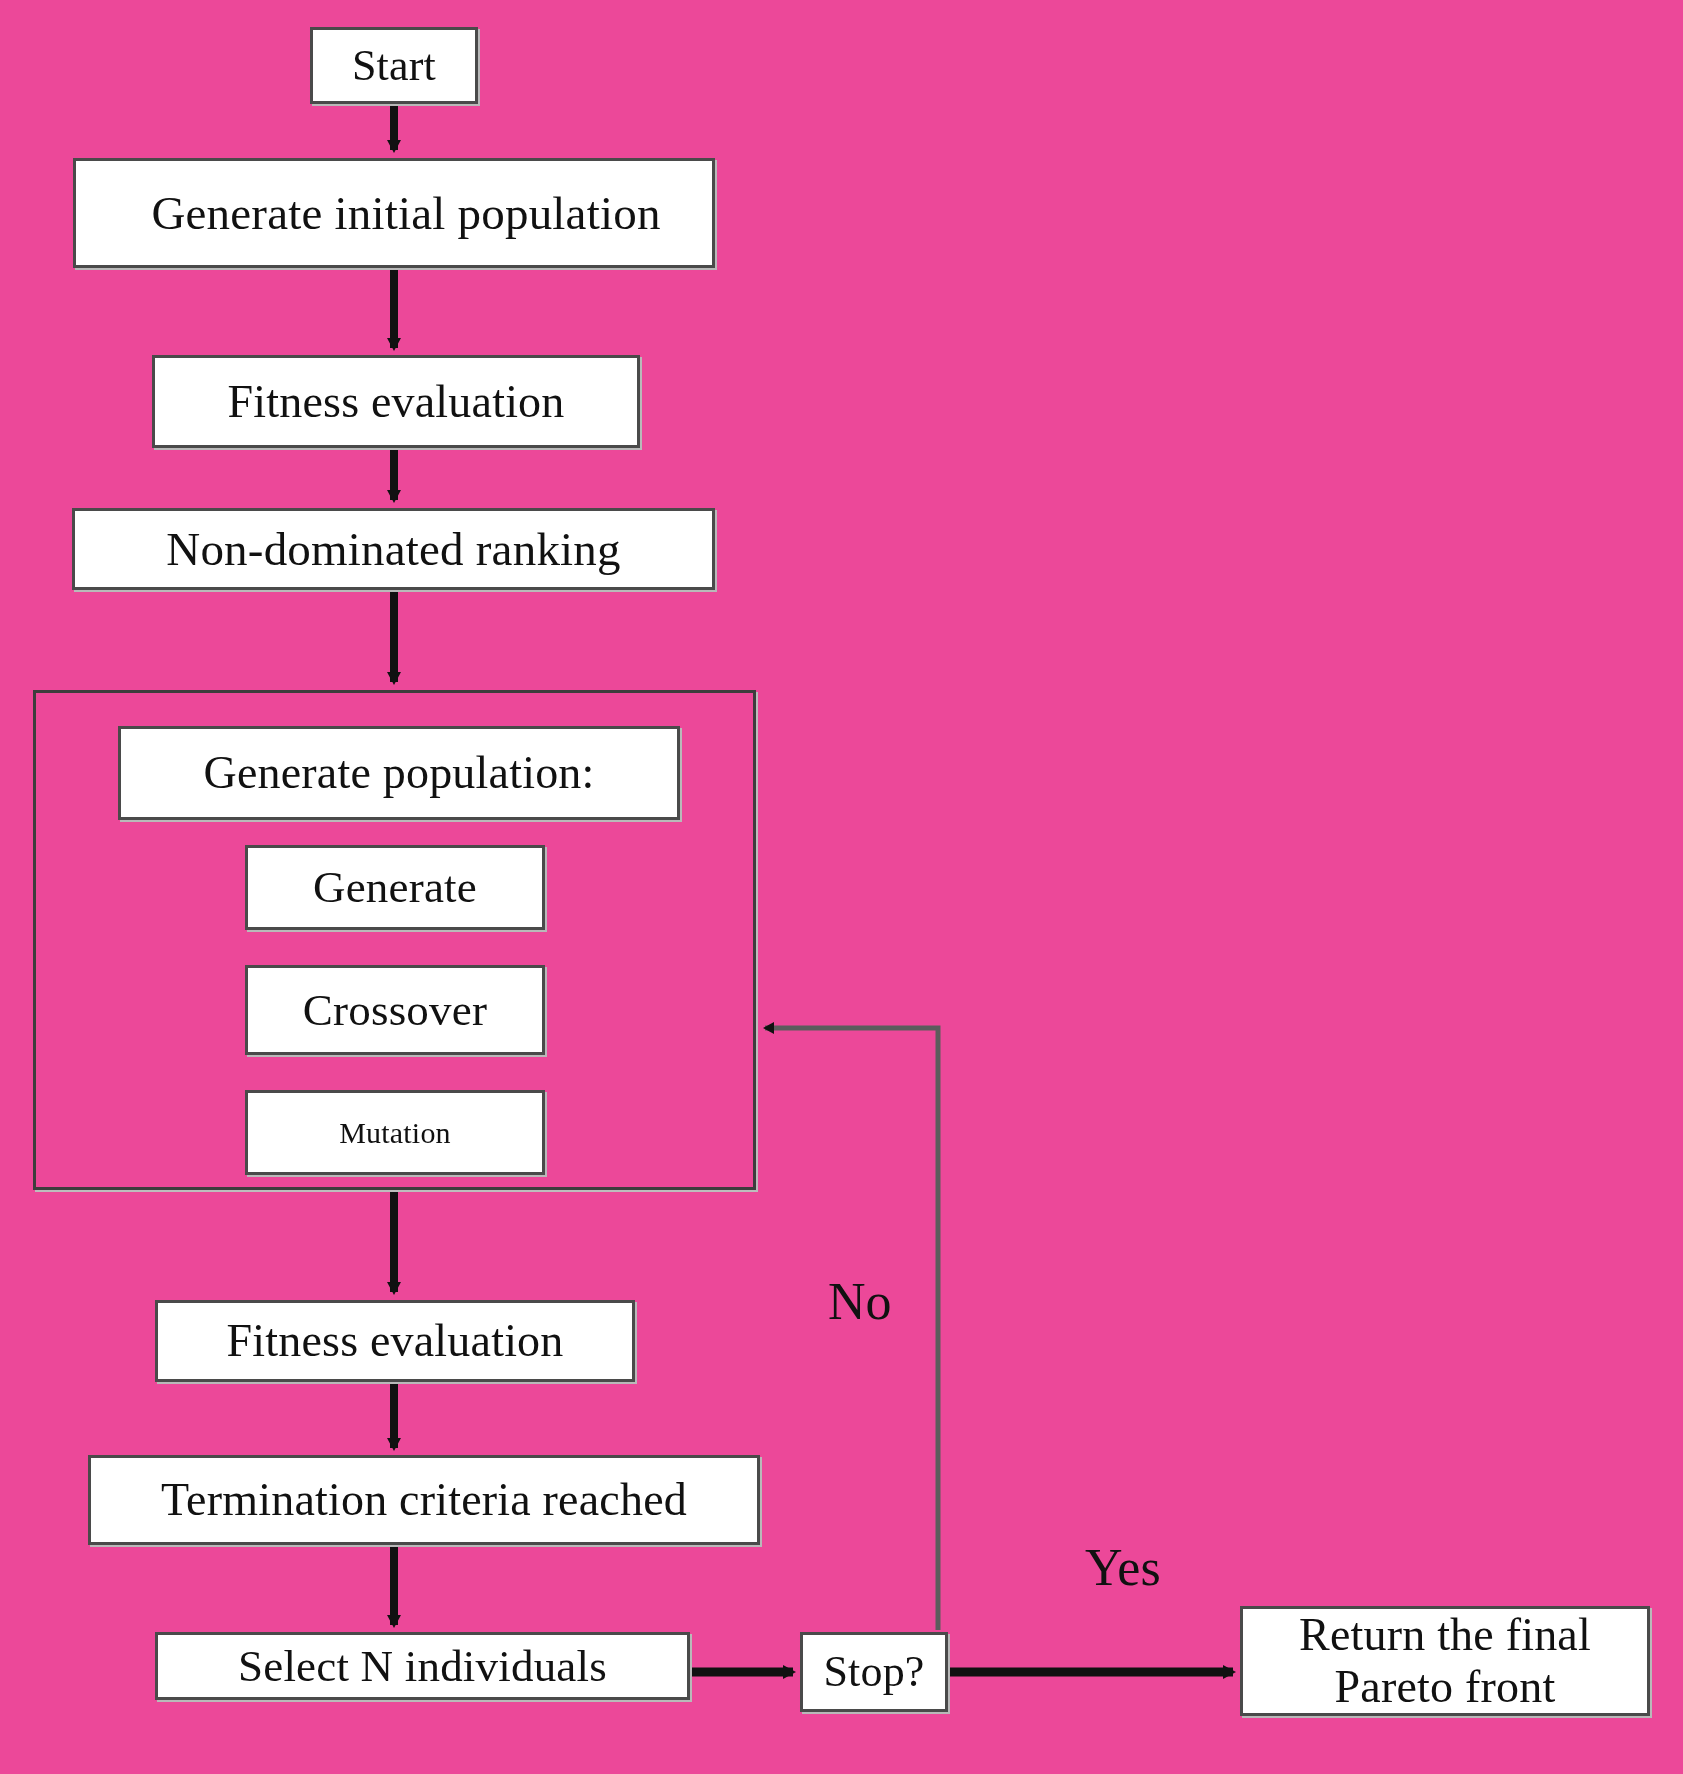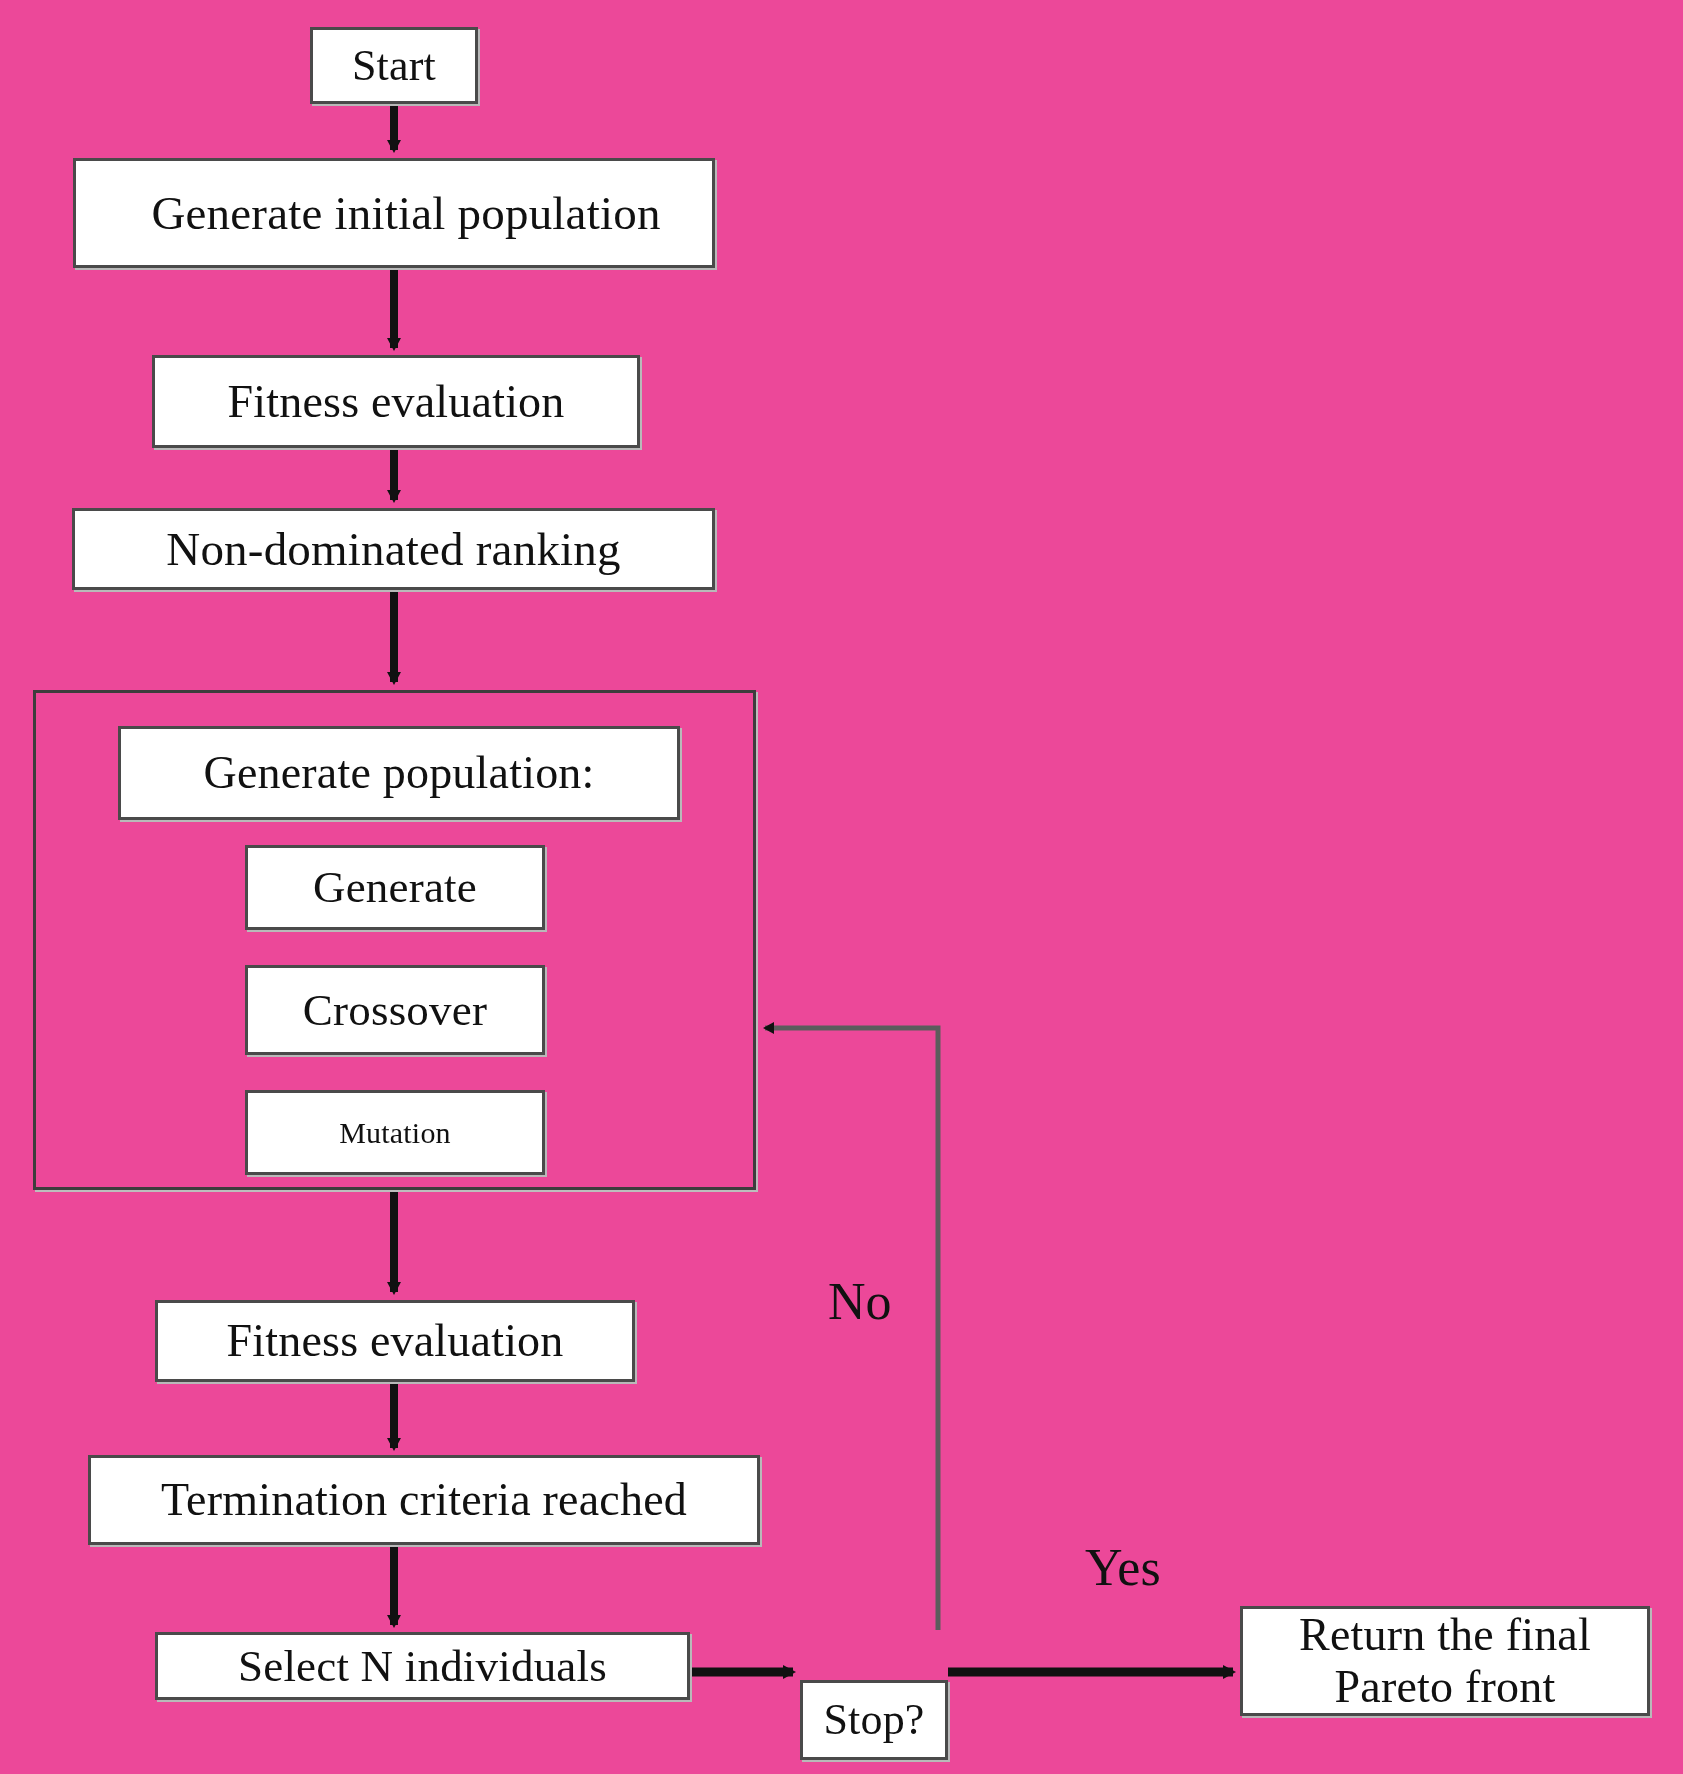--- a/index.html
+++ b/index.html
@@ -143,21 +143,21 @@
   </div>
 
   <div class="node" style="left:88px; top:1455px; width:672px; height:90px; font-size:46px;">
     <span class="node-label">Termination criteria reached</span>
   </div>
 
   <div class="node" style="left:155px; top:1632px; width:535px; height:68px; font-size:45px;">
     <span class="node-label">Select N individuals</span>
   </div>
 
-  <div class="node" style="left:800px; top:1632px; width:148px; height:80px; font-size:44px;margin-top:48px;">
+  <div class="node" style="left:800px; top:1632px; width:148px; height:80px; font-size:44px;">
     <span class="node-label">Stop?</span>
   </div>
 
   <div class="node" style="left:1240px; top:1606px; width:410px; height:110px; font-size:46px;">
     <span class="node-label">Return the final
 Pareto front</span>
   </div>
 
   <div class="edge-label" style="left:828px; top:1272px; font-size:52px;">No</div>
 

